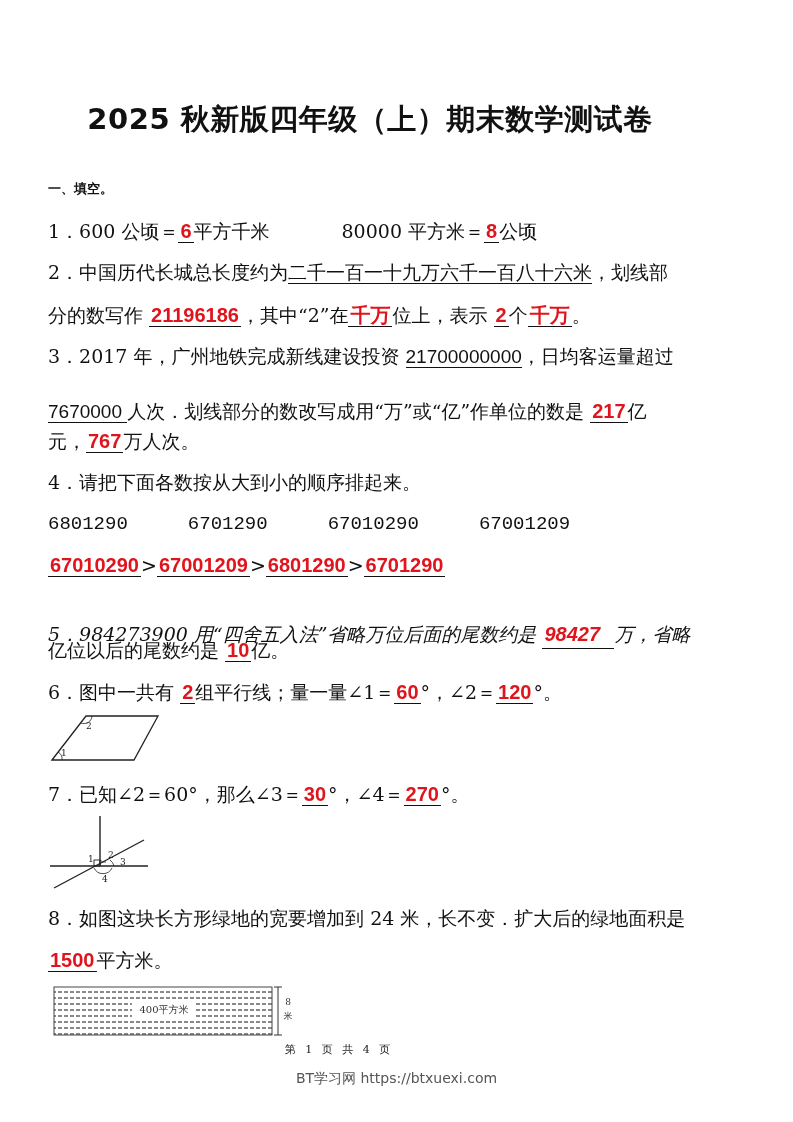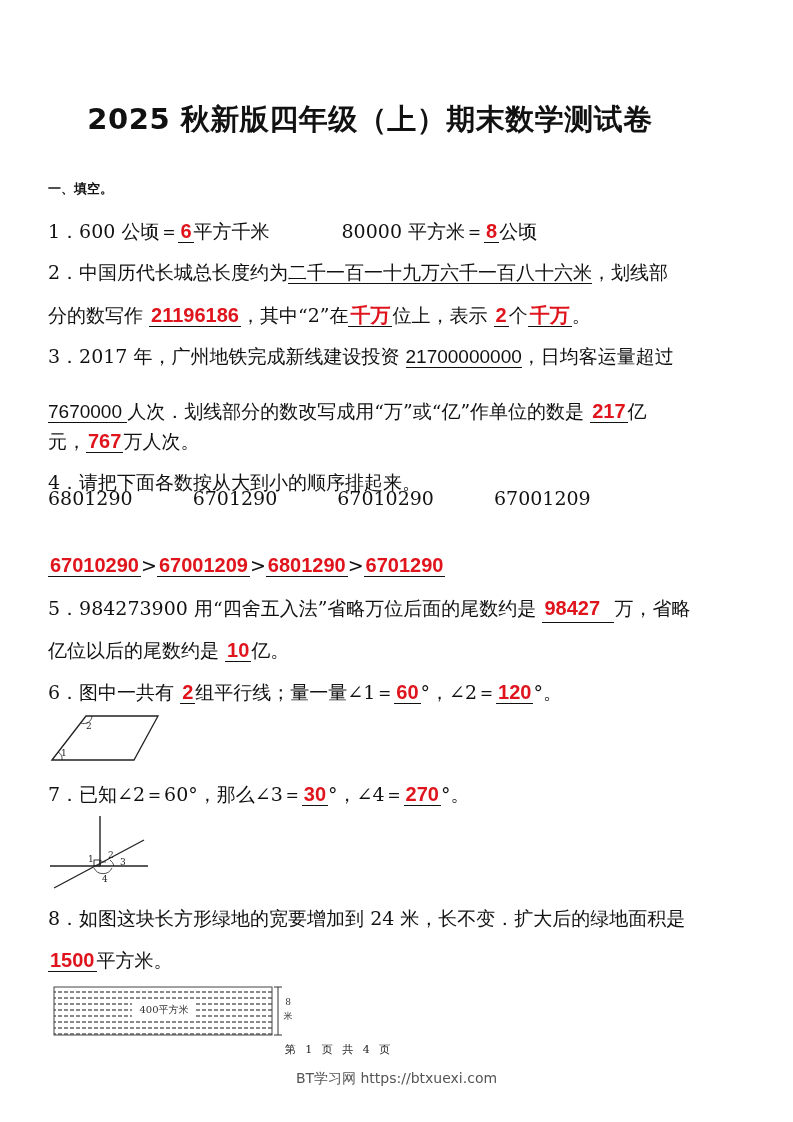--- a/index.html
+++ b/index.html
@@ -45,28 +45,28 @@
   <span>3．2017 年，广州地铁完成新线建设投资 </span><span class="ulnum">21700000000</span><span>，日均客运量超过</span>
 </div>
 <div class="line" style="top:364px;margin-top:33px;">
   <span class="ulnum">7670000 </span><span>人次．划线部分的数改写成用“万”或“亿”作单位的数是 </span><span class="ans">217</span><span>亿</span>
 </div>
 <div class="line" style="top:427px;">
   <span>元，</span><span class="ans">767</span><span>万人次。</span>
 </div>
 
 <div class="line" style="top:468px;">4．请把下面各数按从大到小的顺序排起来。</div>
-<div class="line" style="top:484px;">
+<div class="line" style="top:510px;font-family:Liberation Mono, monospace;">
   <span>6801290</span><span class="gap2"></span><span>6701290</span><span class="gap2"></span><span>67010290</span><span class="gap2"></span><span>67001209</span>
 </div>
 <div class="line" style="top:551px;">
   <span class="ans">67010290</span><span>&gt;</span><span class="ans">67001209</span><span>&gt;</span><span class="ans">6801290</span><span>&gt;</span><span class="ans">6701290</span>
 </div>
 
-<div class="line" style="top:594px;">
+<div class="line" style="top:620px;font-style:italic;">
   <span>5．984273900 用“四舍五入法”省略万位后面的尾数约是 </span><span class="ans ans-wide">98427</span><span>万，省略</span>
 </div>
 <div class="line" style="top:636px;">
   <span>亿位以后的尾数约是 </span><span class="ans">10</span><span>亿。</span>
 </div>
 
 <div class="line" style="top:678px;">
   <span>6．图中一共有 </span><span class="ans">2</span><span>组平行线；量一量∠1＝</span><span class="ans">60</span><span>°，∠2＝</span><span class="ans">120</span><span>°。</span>
 </div>
 <svg class="fig" style="left:48px; top:712px;" width="116" height="52">

